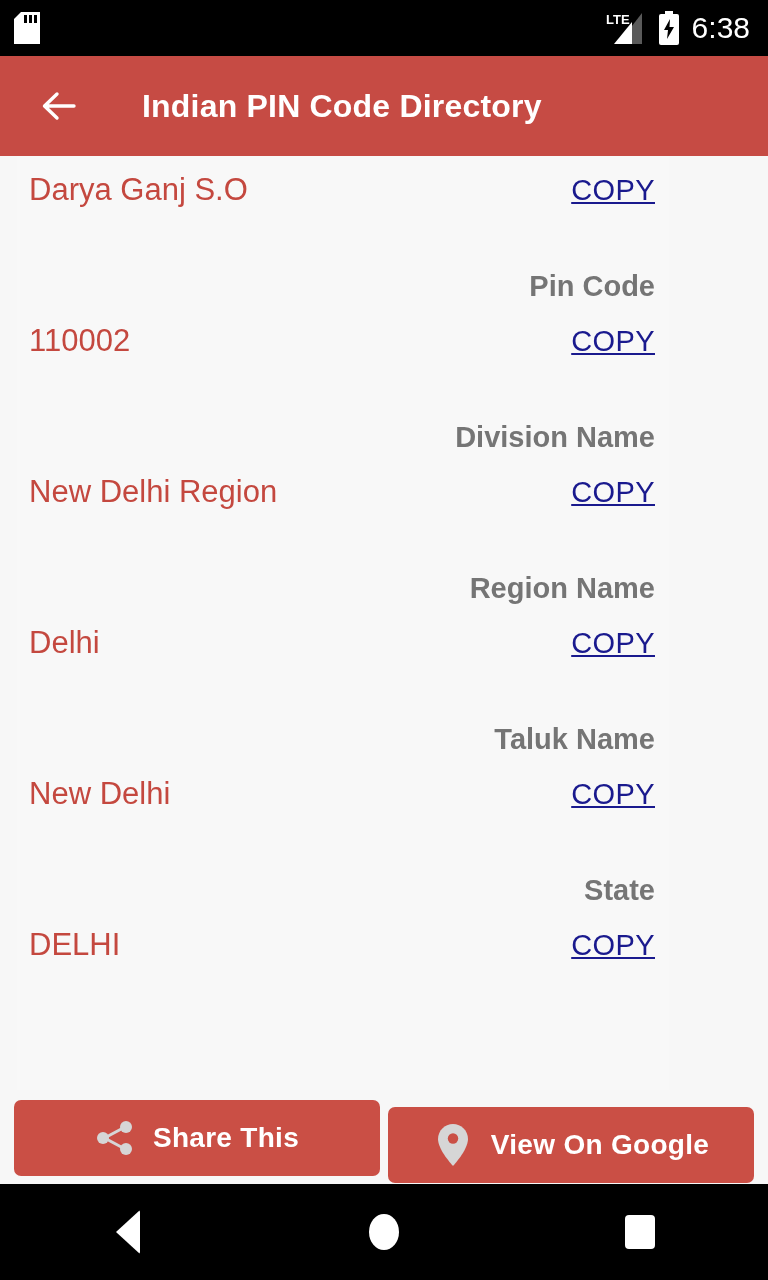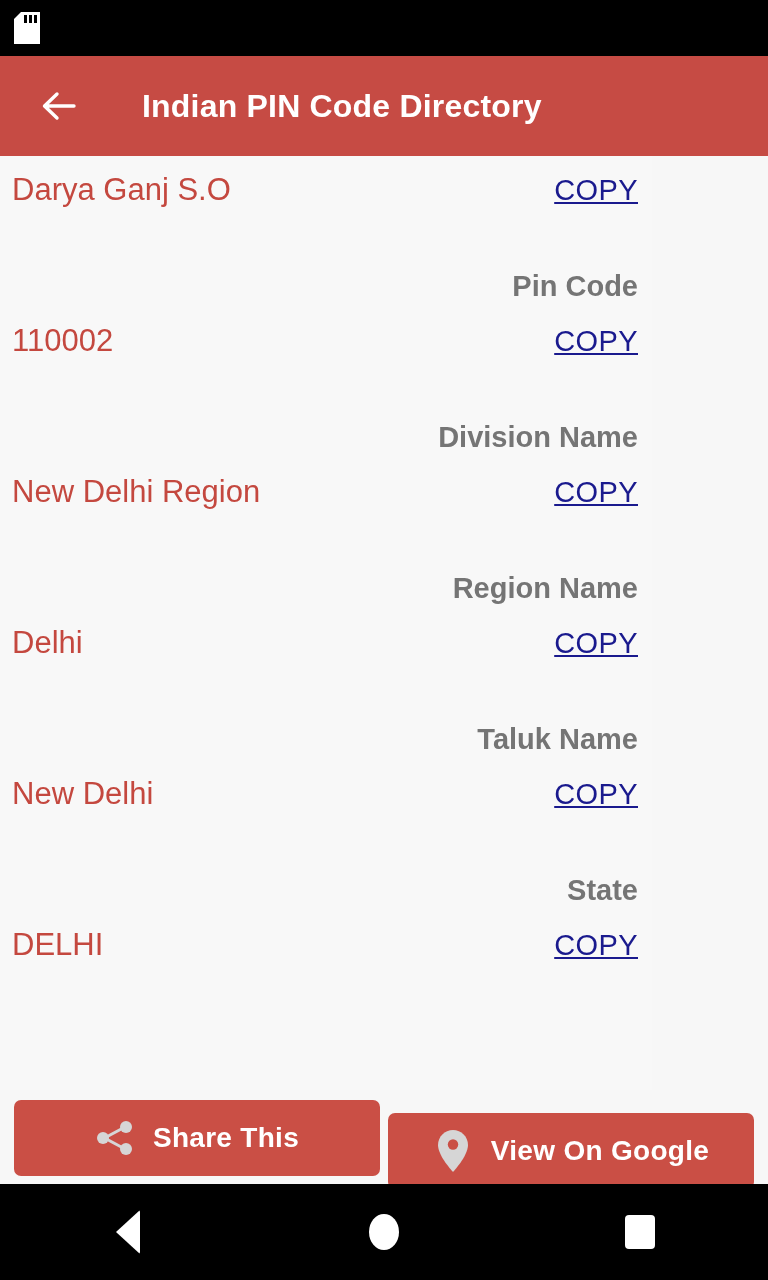--- a/index.html
+++ b/index.html
@@ -71,21 +71,21 @@
     font-size: 32px;
     font-weight: 700;
     margin-left: 58px;
     white-space: nowrap;
     letter-spacing: 0.2px;
   }
 
   
   .content {
     position: absolute;
-    top: 156px; left: 0;
+    top: 156px; left: 17px;
     width: 652px;
     height: 934px;
     background: #f8f8f8;
     box-sizing: border-box;
     padding: 0 14px 0 12px;
     overflow: hidden;
   }
 
   .value-row {
     display: flex;
@@ -124,21 +124,21 @@
   .block .field-label { margin-bottom: 16px; text-align: right; }
 
   
   .btnbar {
     position: absolute;
     left: 0;
     top: 1100px;
     width: 768px;
     height: 76px;
     display: flex;
-    align-items: flex-start;
+    align-items: center;
     gap: 8px;
     box-sizing: border-box;
     padding: 0 14px;
   }
   .act-btn {
     background: #ca4f45;
     border-radius: 7px;
     height: 76px;
     display: flex;
     align-items: center;
@@ -190,20 +190,37 @@
       <span>
         <svg class="sdcard-icon" viewBox="0 0 26 32" aria-hidden="true">
           <path d="M7 0 H26 V32 H0 V7 Z" fill="#ffffff"></path>
           <rect x="10" y="3" width="3" height="8" fill="#000000"></rect>
           <rect x="15" y="3" width="3" height="8" fill="#000000"></rect>
           <rect x="20" y="3" width="3" height="8" fill="#000000"></rect>
         </svg>
       </span>
     </div>
     <div class="sb-spacer"></div>
+    <div class="sb-right">
+      <span class="lte-wrap">
+        <svg class="lte-sig" viewBox="0 0 40 34" aria-hidden="true">
+          <text x="0" y="13" font-family="Liberation Sans, sans-serif" font-size="13" font-weight="bold" fill="#ffffff">LTE</text>
+          <path d="M36 2 L36 33 L12 33 Z" fill="#5a5a5a"></path>
+          <path d="M26 11 L26 33 L8 33 Z" fill="#ffffff"></path>
+        </svg>
+      </span>
+      <span>
+        <svg class="batt-icon" viewBox="0 0 24 34" aria-hidden="true">
+          <rect x="8" y="0" width="8" height="4" fill="#ffffff"></rect>
+          <rect x="2" y="3" width="20" height="31" rx="2" fill="#ffffff"></rect>
+          <path d="M13 8 L7 19 L11 19 L10 28 L17 16 L12.5 16 Z" fill="#000000"></path>
+        </svg>
+      </span>
+      <span class="sb-time">6:38</span>
+    </div>
   </div>
 
   <div class="appbar">
     <div class="back-btn">
       <span>
         <svg class="back-arrow" viewBox="0 0 44 44" aria-hidden="true">
           <path d="M38 22 H9 M21 10 L8.5 22 L21 34" stroke="#ffffff" stroke-width="3.4" fill="none" stroke-linecap="round" stroke-linejoin="round"></path>
         </svg>
       </span>
     </div>

